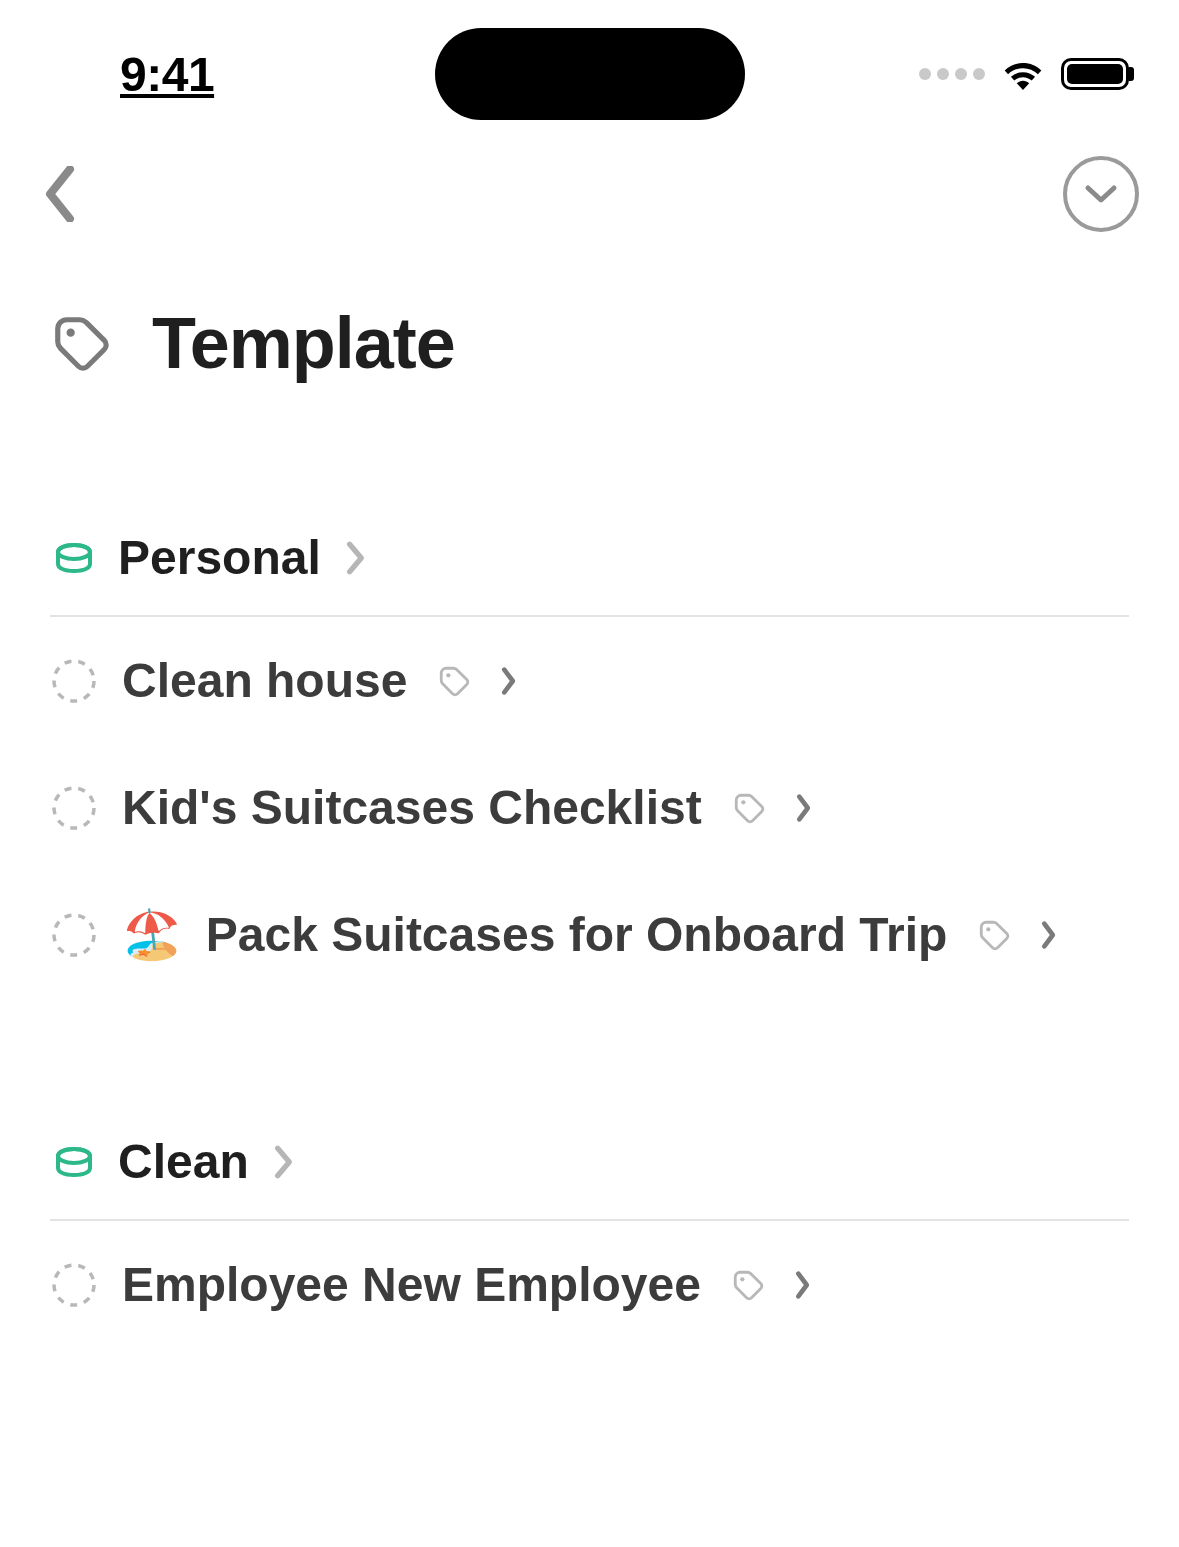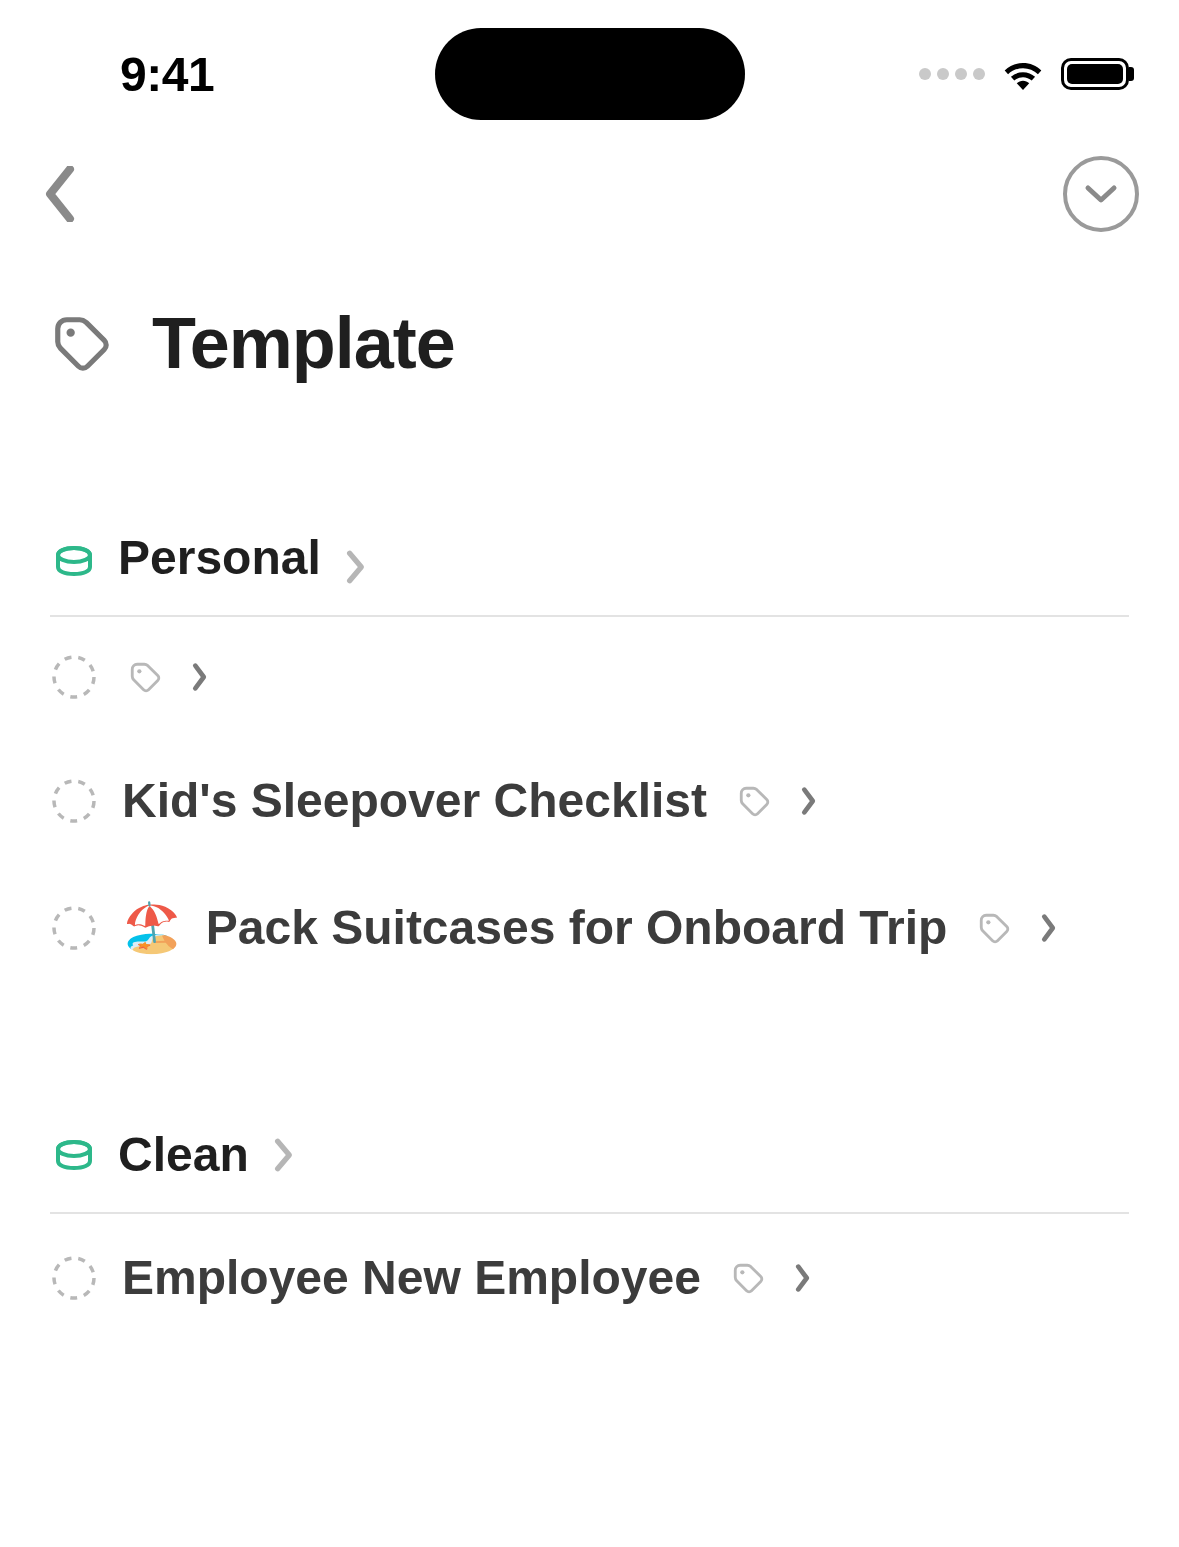--- a/index.html
+++ b/index.html
@@ -23,20 +23,21 @@
       justify-content: space-between;
       padding: 28px 50px 0 120px;
       height: 120px;
       position: relative;
     }
     .status-time {
       font-size: 48px;
       font-weight: 700;
       color: #000;
       letter-spacing: -0.5px;
+      text-decoration: underline;
     }
     .dynamic-island {
       position: absolute;
       left: 50%;
       transform: translateX(-50%);
       top: 28px;
       width: 310px;
       height: 92px;
       background: #000;
       border-radius: 56px;
@@ -135,21 +136,20 @@
       display: flex;
       align-items: center;
       gap: 20px;
       padding: 36px 0 30px 0;
       border-bottom: 2px solid #e3e3e3;
       margin-top: 80px;
       cursor: pointer;
     }
     .section-header:first-child {
       margin-top: 80px;
-      align-items: flex-end;
     }
     .area-icon svg { display: block; }
     .section-title {
       font-size: 48px;
       font-weight: 700;
       color: #1f1f1f;
     }
     .section-chevron {
       margin-left: 4px;
       display: flex;
@@ -251,40 +251,41 @@
       </svg>
     </span>
   </div>
 
   <div class="task-row">
     <span class="task-checkbox">
       <svg width="48" height="48" viewBox="0 0 48 48">
         <circle cx="24" cy="24" r="20" stroke="#b8b8b8" stroke-width="3.5" fill="none" stroke-dasharray="7 7"></circle>
       </svg>
     </span>
+    <span class="task-title">Clean house</span>
     <span class="tag-mini">
       <svg width="34" height="34" viewBox="0 0 48 48">
         <path d="M6 13 C6 9 9 6 13 6 L23 6 C25 6 26.5 6.7 28 8 L42 22 C44 24 44 27 42 29 L29 42 C27 44 24 44 22 42 L8 28 C6.7 26.5 6 25 6 23 Z" stroke="#b8b8b8" stroke-width="4" fill="none" stroke-linejoin="round"></path>
         <circle cx="16" cy="16" r="3" fill="#b8b8b8"></circle>
       </svg>
     </span>
     <span class="task-chevron">
       <svg width="20" height="32" viewBox="0 0 20 34">
         <polyline points="5,5 14,17 5,29" stroke="#7a7a7a" stroke-width="5" fill="none" stroke-linecap="round" stroke-linejoin="round"></polyline>
       </svg>
     </span>
   </div>
 
   <div class="task-row">
     <span class="task-checkbox">
       <svg width="48" height="48" viewBox="0 0 48 48">
         <circle cx="24" cy="24" r="20" stroke="#b8b8b8" stroke-width="3.5" fill="none" stroke-dasharray="7 7"></circle>
       </svg>
     </span>
-    <span class="task-title">Kid's Sleepover Checklist</span>
+    <span class="task-title">Kid's Suitcases Checklist</span>
     <span class="tag-mini">
       <svg width="34" height="34" viewBox="0 0 48 48">
         <path d="M6 13 C6 9 9 6 13 6 L23 6 C25 6 26.5 6.7 28 8 L42 22 C44 24 44 27 42 29 L29 42 C27 44 24 44 22 42 L8 28 C6.7 26.5 6 25 6 23 Z" stroke="#b8b8b8" stroke-width="4" fill="none" stroke-linejoin="round"></path>
         <circle cx="16" cy="16" r="3" fill="#b8b8b8"></circle>
       </svg>
     </span>
     <span class="task-chevron">
       <svg width="20" height="32" viewBox="0 0 20 34">
         <polyline points="5,5 14,17 5,29" stroke="#7a7a7a" stroke-width="5" fill="none" stroke-linecap="round" stroke-linejoin="round"></polyline>
       </svg>

